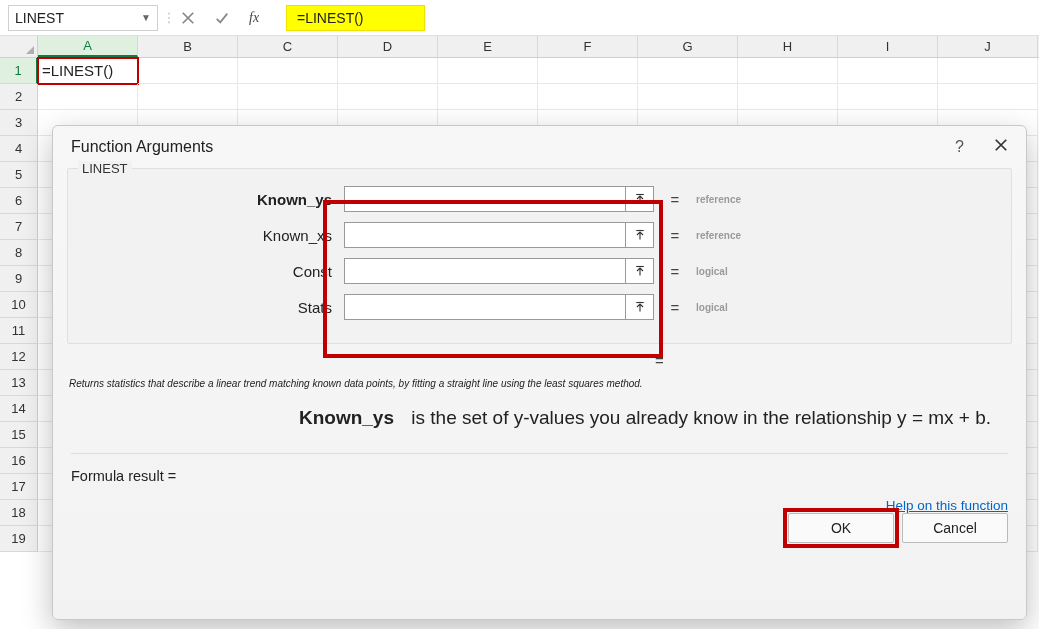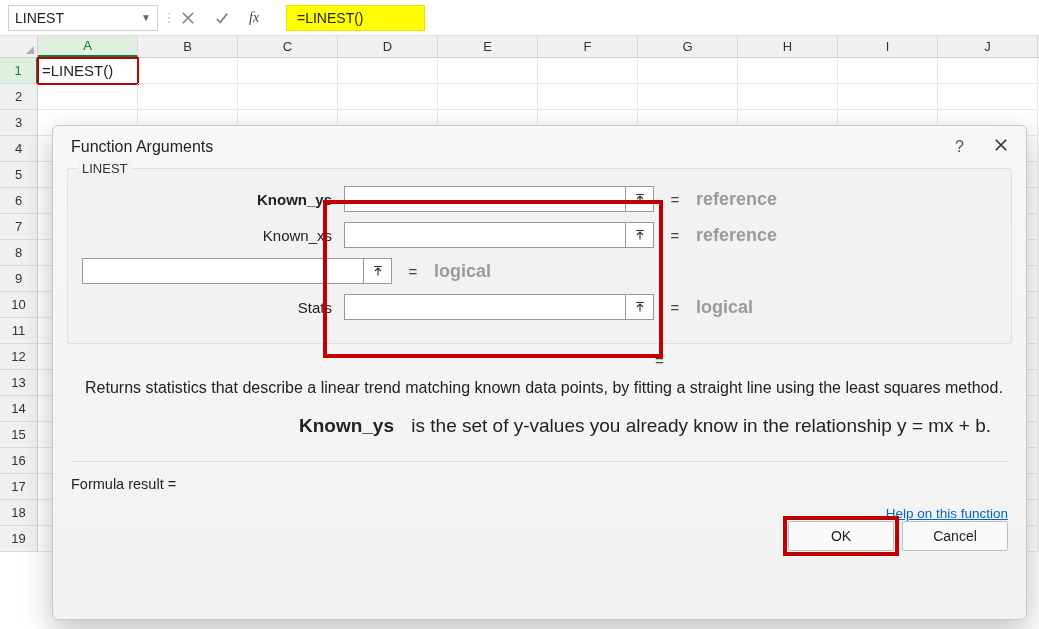--- a/index.html
+++ b/index.html
@@ -44,27 +44,27 @@
   .fieldset { margin:4px 14px 0 14px; border:1px solid #e0e0e0; border-radius:2px; padding:12px 14px 18px 14px; background:#f2f2f2; position:relative;}
   .fs-legend { position:absolute; top:-8px; left:10px; background:#f2f2f2; padding:0 4px; font-size:13px; color:#333;}
   .argrow { display:flex; align-items:center; height:36px; gap:12px;}
   .arglabel { width:250px; text-align:right; font-size:15px; color:#222;}
   .arglabel.bold { font-weight:600; }
   .arginput-wrap { display:flex; width:310px; height:26px;}
   .arginput { flex:1; border:1px solid #999; background:#fff; font-size:14px; padding:0 4px; min-width:0;}
   .range-btn { width:28px; height:26px; border:1px solid #999; border-left:none; background:#fff; display:flex; align-items:center; justify-content:center;}
   .range-btn svg { width:12px; height:12px;}
   .equals { width:18px; text-align:center; color:#444; font-size:15px;}
-  .arg-hint { color:#9a9a9a; font-size:18px; font-weight:600;}
+  .arg-hint { color:#9a9a9a; font-size:10px; font-weight:600;}
   .redbox { position:absolute; border:4px solid #c00000; pointer-events:none;}
   .group-red { left:323px; top:200px; width:340px; height:158px; }
   .eq-alone-row { display:flex; padding:8px 14px 0 14px; }
   .eq-alone-spacer { width:588px; }
   .eq-alone { font-size:15px; color:#444;}
-  .desc { padding:8px 18px 0 32px; font-size:16px; color:#222; line-height:1.4;}
+  .desc { padding:8px 18px 0 16px; font-size:10px; color:#222; line-height:1.4;font-style:italic;}
   .arg-desc { padding:16px 18px 0 18px; font-size:19px; color:#222; text-align:left;}
   .arg-desc .k { font-weight:600; display:inline-block; width:335px; text-align:right; padding-right:12px;}
   .hr { height:1px; background:#ddd; margin:24px 18px 0 18px;}
   .result-row { padding:14px 18px 0 18px; font-size:14.5px; color:#222;}
   .btn-row { display:flex; justify-content:space-between; align-items:flex-end; padding:14px 18px 16px 18px;flex-direction:column;}
   .help-link { color:#0066cc; text-decoration:underline; font-size:13.5px;}
   .buttons { display:flex; gap:8px;}
   .btn { width:106px; height:30px; border:1px solid #bbb; background:#fafafa; display:flex; align-items:center; justify-content:center; font-size:14px; border-radius:2px;}
   .btn.ok-wrap { position:relative;}
   .ok-red { position:absolute; left:-6px; top:-6px; right:-6px; bottom:-6px; border:4px solid #c00000; pointer-events:none;}
@@ -404,20 +404,21 @@
                 <path d="M8 14 L8 4 M4 8 L8 4 L12 8" stroke="#333" stroke-width="1.5" fill="none"></path>
                 <path d="M3 2 L13 2" stroke="#333" stroke-width="1.5"></path>
               </svg>
         </div>
       </div>
       <div class="equals">=</div>
       <div class="arg-hint">reference</div>
     </div>
 
     <div class="argrow">
+      <div class="arglabel">Const</div>
       <div class="arginput-wrap">
         <input class="arginput" value="" style="">
         <div class="range-btn">
           <svg viewBox="0 0 16 16">
                 <path d="M8 14 L8 4 M4 8 L8 4 L12 8" stroke="#333" stroke-width="1.5" fill="none"></path>
                 <path d="M3 2 L13 2" stroke="#333" stroke-width="1.5"></path>
               </svg>
         </div>
       </div>
       <div class="equals">=</div>

